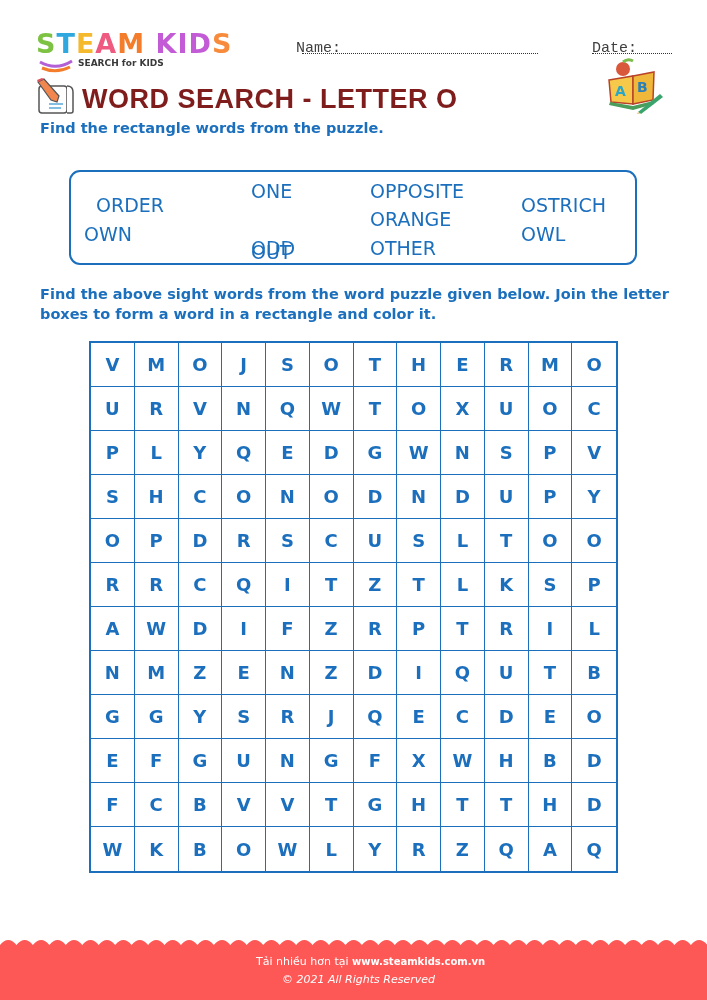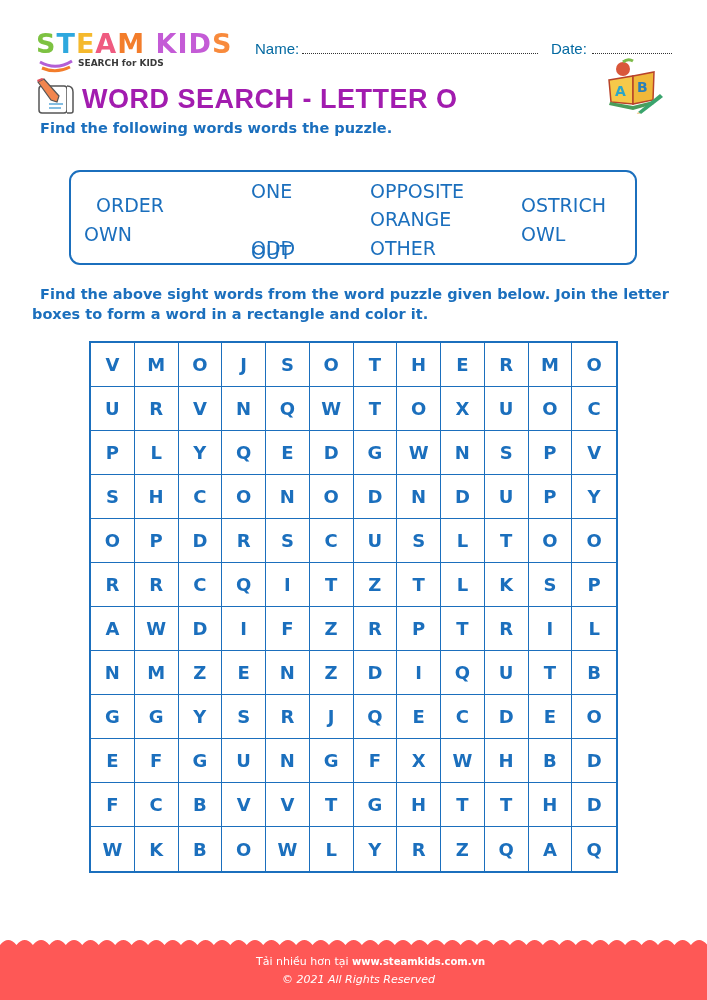--- a/index.html
+++ b/index.html
@@ -6,24 +6,24 @@
   body { width:707px; height:1000px; background:#ffffff; position:relative; overflow:hidden; font-family:"Liberation Sans", sans-serif; }
   .abs { position:absolute; }
 
   
   .logo { left:36px; top:30px; width:200px; height:45px; }
   .logo-main { font-family:"DejaVu Sans", sans-serif; font-weight:900; font-size:27px; letter-spacing:1px; line-height:28px; white-space:nowrap; }
   .logo-main span { display:inline-block; }
   .logo-sub { position:absolute; left:42px; top:28px; font-family:"DejaVu Sans", sans-serif; font-weight:bold; font-size:9px; color:#3a3a3a; white-space:nowrap; }
   .logo-swoosh { position:absolute; left:2px; top:29px; width:36px; height:14px; }
 
-  .fieldlabel { font-family:Liberation Sans, sans-serif; font-size:15px; color:#0369a1; }
+  .fieldlabel { font-family:Liberation Mono, monospace; font-size:15px; color:#404040;margin-left:41px; }
   .dotline { border-bottom:1px dotted #333; height:0; }
 
-  .title { left:82px; top:84px; font-family:"Liberation Sans", sans-serif; font-weight:bold; font-size:27px; color:#a21caf; letter-spacing:0.5px; white-space:nowrap; }
+  .title { left:82px; top:84px; font-family:"Liberation Sans", sans-serif; font-weight:bold; font-size:27px; color:#7f1d1d; letter-spacing:0.5px; white-space:nowrap; }
   .instr { font-family:"DejaVu Sans", sans-serif; font-weight:bold; font-size:14.5px; color:#1b6fbd; white-space:nowrap; }
 
   .wordbox { left:69px; top:170px; width:568px; height:95px; border:2.5px solid #1b6fbd; border-radius:11px; box-sizing:border-box; }
   .word { font-family:"DejaVu Sans", sans-serif; font-size:19px; color:#1b6fbd; white-space:nowrap; }
 
   .grid { left:89px; top:341px; width:529px; height:532px; border:2.5px solid #1b6fbd; box-sizing:border-box; display:grid; grid-template-columns:repeat(12,1fr); grid-template-rows:repeat(12,1fr); }
   .cell { border-right:1.5px solid #1b6fbd; border-bottom:1.5px solid #1b6fbd; display:flex; align-items:center; justify-content:center; font-family:"DejaVu Sans", sans-serif; font-weight:bold; font-size:18px; color:#1b6fbd; box-sizing:border-box; }
 
   .footer { left:0; top:945px; width:707px; height:55px; background:#fe5856; }
   .scallops { left:0; top:935px; width:707px; height:14px; }
@@ -63,36 +63,36 @@
 <svg class="abs" style="left:35px; top:78px; width:40px; height:38px;" viewBox="0 0 40 38">
   <rect x="4" y="8" width="28" height="27" rx="3" fill="#ffffff" stroke="#555" stroke-width="1.5"></rect>
   <path d="M32 8 Q38 8 38 14 L38 33 Q38 35 36 35 L32 35" fill="#fff" stroke="#555" stroke-width="1.5"></path>
   <line x1="14" y1="26" x2="28" y2="26" stroke="#5aa7d8" stroke-width="1.5"></line>
   <line x1="14" y1="30" x2="26" y2="30" stroke="#5aa7d8" stroke-width="1.5"></line>
   <path d="M3 4 L9 1 L24 18 L22 24 L16 22 Z" fill="#f2864f" stroke="#555" stroke-width="1.2"></path>
   <path d="M3 4 L9 1 L7 0 L2 2 Z" fill="#e2515b"></path>
 </svg>
 
 <div class="abs title">WORD SEARCH  - LETTER O</div>
-<div class="abs instr" style="left:40px; top:120px;">Find the following words words the puzzle.</div>
+<div class="abs instr" style="left:40px; top:120px;">Find the rectangle words from the puzzle.</div>
 
 <div class="abs wordbox"></div>
 <div class="abs word" style="left:96px; top:194px;">ORDER</div>
 <div class="abs word" style="left:84px; top:223px;">OWN</div>
 <div class="abs word" style="left:251px; top:180px;">ONE</div>
 <div class="abs word" style="left:251px; top:208px;margin-top:33px;">OUT</div>
 <div class="abs word" style="left:251px; top:237px;">ODD</div>
 <div class="abs word" style="left:370px; top:180px;">OPPOSITE</div>
 <div class="abs word" style="left:370px; top:208px;">ORANGE</div>
 <div class="abs word" style="left:370px; top:237px;">OTHER</div>
 <div class="abs word" style="left:521px; top:194px;">OSTRICH</div>
 <div class="abs word" style="left:521px; top:223px;">OWL</div>
 
 <div class="abs instr" style="left:40px; top:286px;">Find the above sight words from the word puzzle given below. Join the letter</div>
-<div class="abs instr" style="left:32px; top:306px;">boxes to form a word in a rectangle and color it.</div>
+<div class="abs instr" style="left:40px; top:306px;">boxes to form a word in a rectangle and color it.</div>
 
 <div class="abs grid" id="grid">
     <div class="cell">V</div>
     <div class="cell">M</div>
     <div class="cell">O</div>
     <div class="cell">J</div>
     <div class="cell">S</div>
     <div class="cell">O</div>
     <div class="cell">T</div>
     <div class="cell">H</div>

